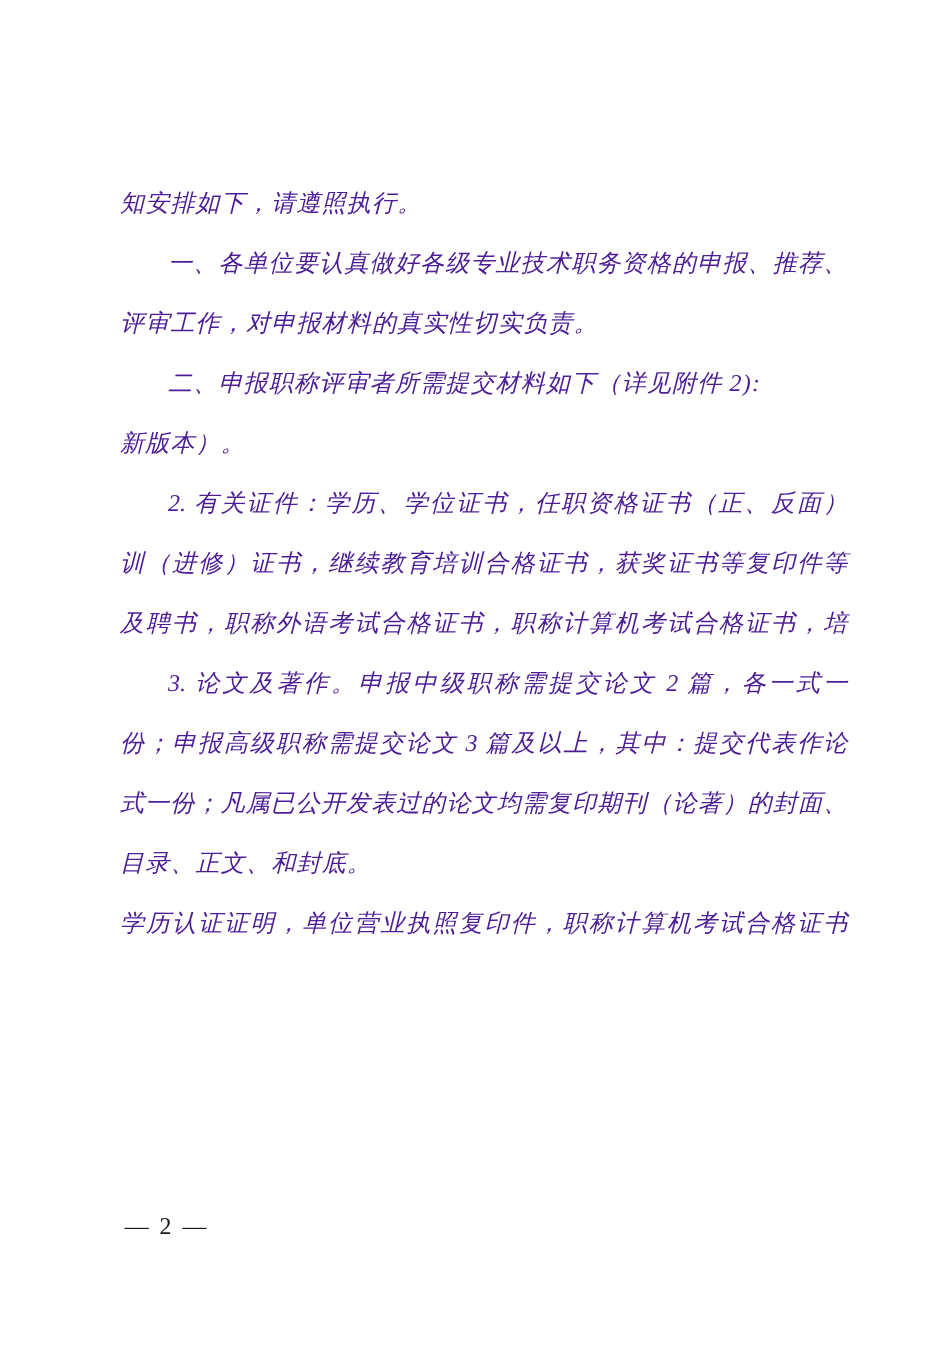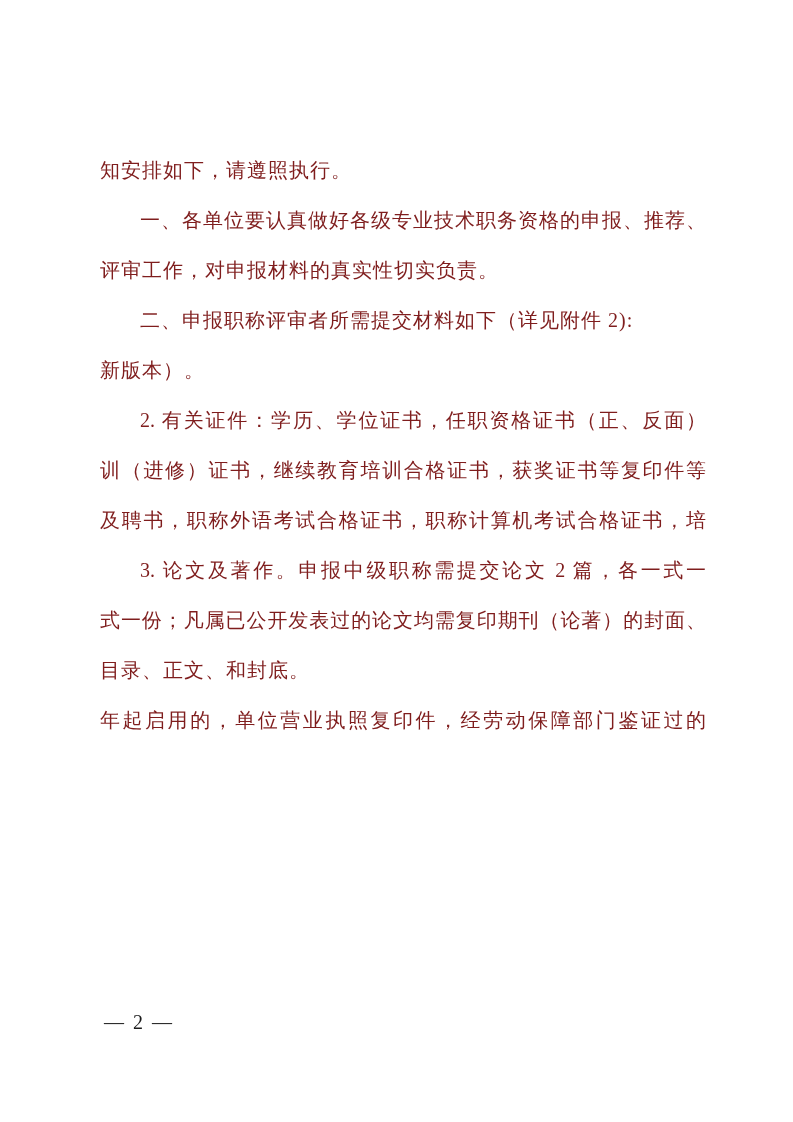--- a/index.html
+++ b/index.html
@@ -24,24 +24,25 @@
   .text-block {
     position: absolute;
     left: 100px;
     top: 145px;
     width: 606px;
   }
   .line {
     height: 50px;
     line-height: 50px;
     font-size: 20px;
-    color: #7f1d1d;
+    color: #4c1d95;
     white-space: pre;
     text-align: left;
     letter-spacing: 1px;
+    font-style: italic;
   }
   .line.indent {
     text-indent: 2em;
   }
   .line.fill {
     white-space: normal;
     letter-spacing: 0;
     text-align: justify;
     text-align-last: justify;
   }
@@ -64,18 +65,19 @@
   <div class="text-block">
     <div class="line">知安排如下，请遵照执行。</div>
     <div class="line indent fill">一、各单位要认真做好各级专业技术职务资格的申报、推荐、</div>
     <div class="line">评审工作，对申报材料的真实性切实负责。</div>
     <div class="line indent">二、申报职称评审者所需提交材料如下（详见附件 2):</div>
     <div class="line">新版本）。</div>
     <div class="line indent fill">2. 有关证件：学历、学位证书，任职资格证书（正、反面）</div>
     <div class="line fill">训（进修）证书，继续教育培训合格证书，获奖证书等复印件等</div>
     <div class="line fill">及聘书，职称外语考试合格证书，职称计算机考试合格证书，培</div>
     <div class="line indent fill">3. 论文及著作。申报中级职称需提交论文 2 篇，各一式一</div>
+    <div class="line fill">份；申报高级职称需提交论文 3 篇及以上，其中：提交代表作论</div>
     <div class="line fill">式一份；凡属已公开发表过的论文均需复印期刊（论著）的封面、</div>
     <div class="line">目录、正文、和封底。</div>
-    <div class="line fill">年起启用的，单位营业执照复印件，经劳动保障部门鉴证过的</div>
+    <div class="line fill">学历认证证明，单位营业执照复印件，职称计算机考试合格证书</div>
   </div>
   <div class="page-number">— 2 —</div>
 </div>
 
 </body></html>

